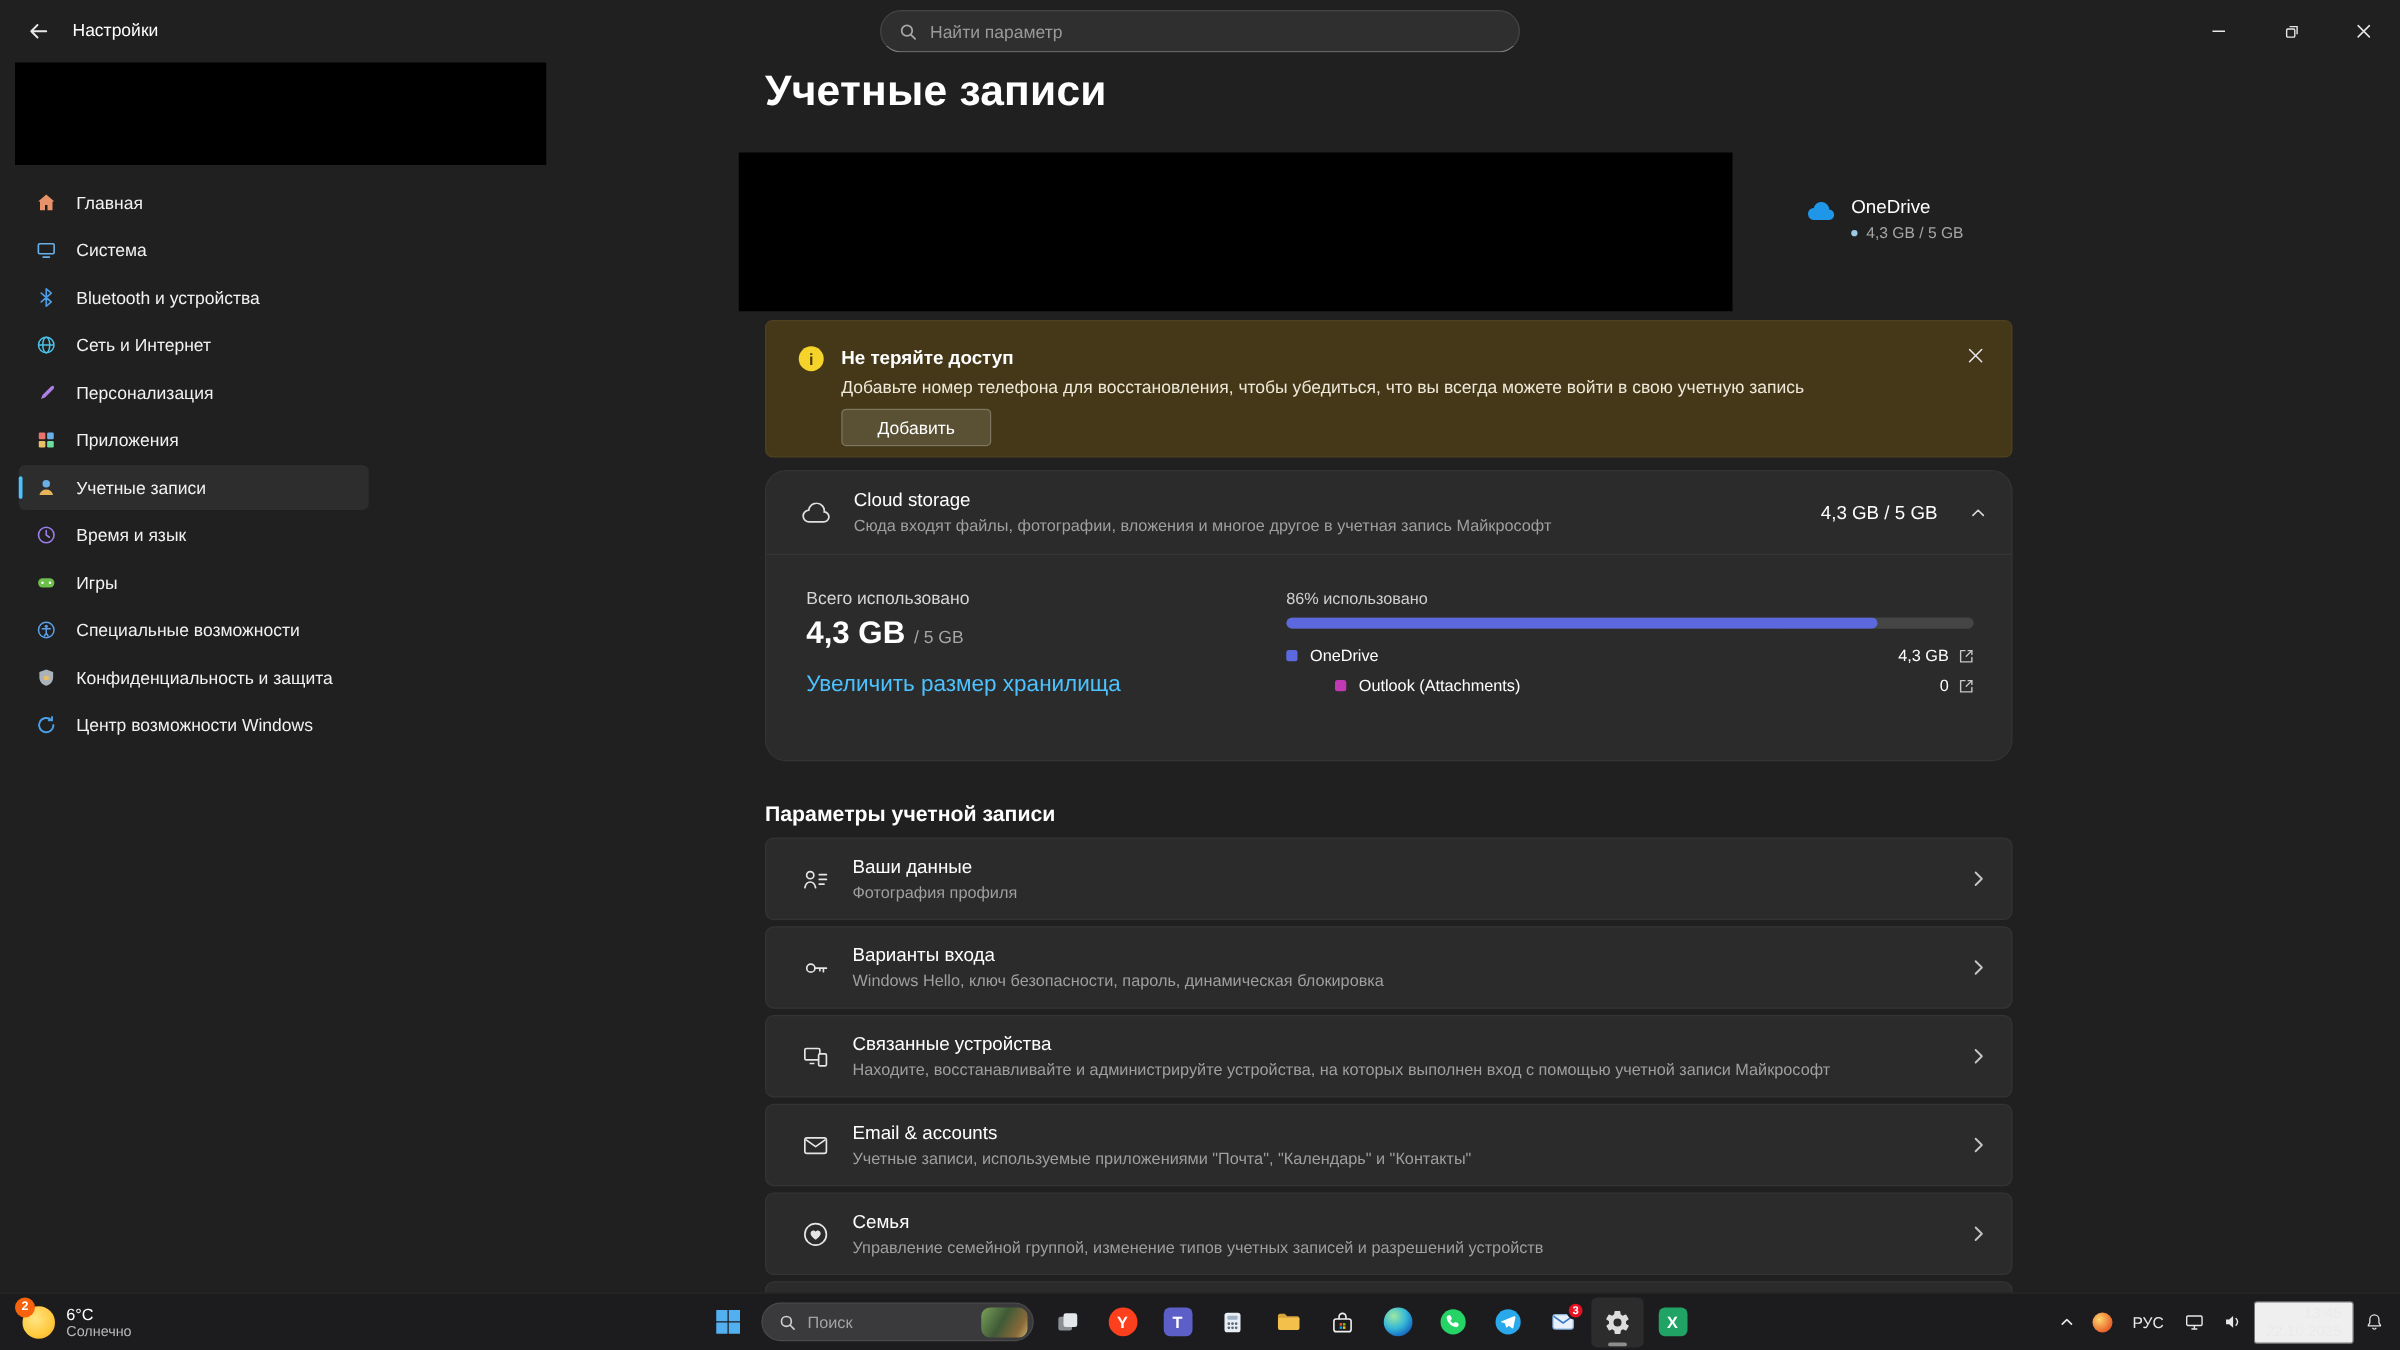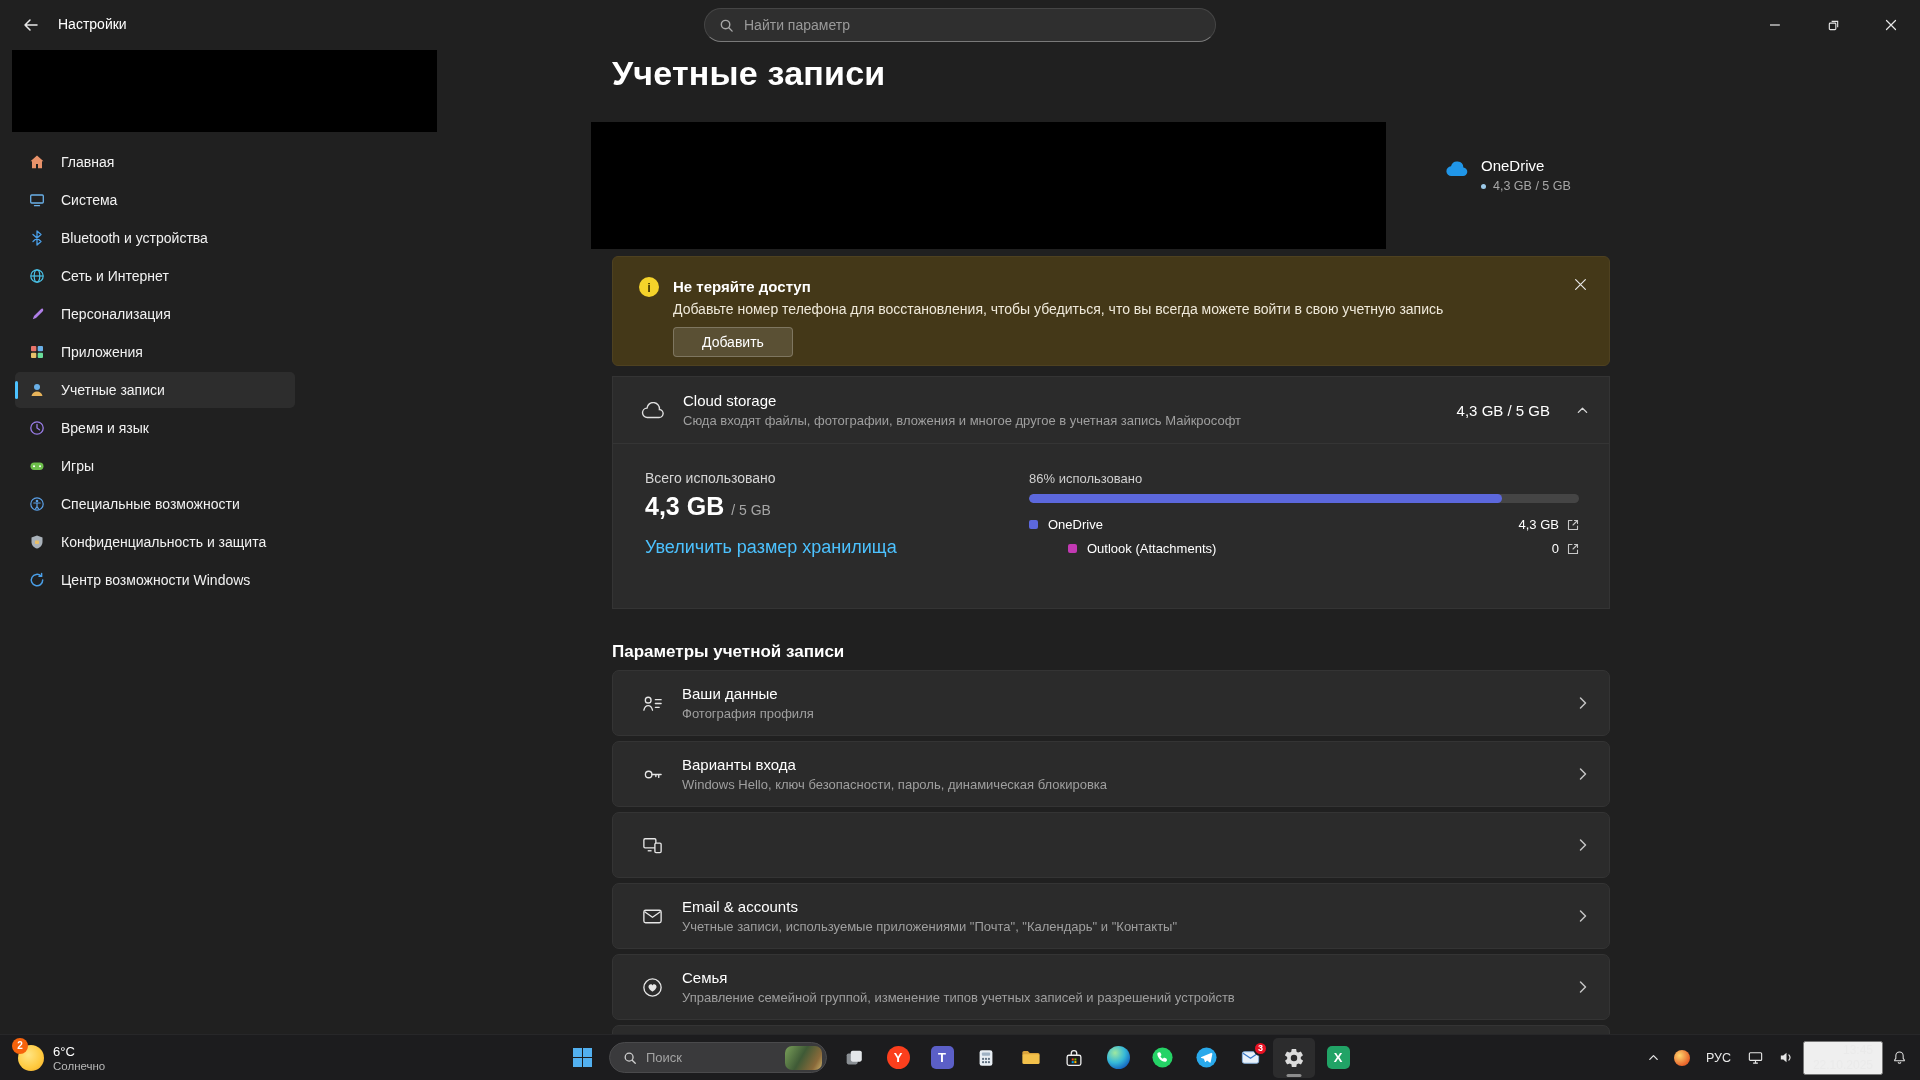--- a/index.html
+++ b/index.html
@@ -51,21 +51,21 @@
   .wb-icon::after { content:"i"; }
   .wb-title { position:absolute; left:60px; top:21px; font-size:15px; font-weight:700; }
   .wb-msg { position:absolute; left:60px; top:44px; right:60px; font-size:14px; color:#efe9da; }
   .wb-btn { position:absolute; left:60px; top:70px; padding:6px 28px; font-size:14px; color:#fff;
             background:rgba(255,255,255,.12); border:1px solid rgba(255,255,255,.22); border-radius:4px;
             font-family:inherit; }
   .wb-close { position:absolute; right:14px; top:12px; width:30px; height:30px; background:none; border:none;
               color:#e8e8e8; display:flex; align-items:center; justify-content:center; border-radius:4px; }
 
   .storage-card { position:absolute; left:172px; top:326px; width:998px; height:233px; background:#2b2b2b;
-                  border:1px solid #343434; border-radius:0; }
+                  border:1px solid #343434; border-radius:17px; }
   .sc-header { height:66px; display:flex; align-items:center; padding:0 20px 0 28px; }
   .sc-titles { margin-left:18px; }
   .sc-title { font-size:15px; }
   .sc-sub { font-size:13px; color:#9f9f9f; margin-top:4px; }
   .sc-usage { margin-left:auto; font-size:15px; }
   .sc-chevron { margin-left:26px; color:#d8d8d8; display:flex; }
   .storage-body { display:flex; border-top:1px solid #353535; padding:26px 30px 0 32px; }
   .sb-left { width:384px; }
   .sb-label { font-size:14px; color:#d6d6d6; }
   .sb-valrow { margin-top:6px; display:flex; align-items:baseline; gap:7px; }
@@ -433,20 +433,24 @@
             </svg>
         </span>
       </div>
 
       <div class="acc-item">
         <svg width="23" height="23" viewBox="0 0 24 24" fill="none" stroke="#e6e6e6" stroke-width="1.4" stroke-linejoin="round">
             <rect x="3" y="5" width="12.5" height="9.5" rx="1.2"></rect>
             <path d="M7 17.5h4"></path>
             <rect x="14.5" y="9.5" width="6.5" height="10" rx="1.2" fill="#2b2b2b"></rect>
           </svg>
+        <div class="acc-texts">
+          <div class="acc-title">Связанные устройства</div>
+          <div class="acc-sub">Находите, восстанавливайте и администрируйте устройства, на которых выполнен вход с помощью учетной записи Майкрософт</div>
+        </div>
         <span class="acc-chevron">
           <svg width="12" height="14" viewBox="0 0 12 14" fill="none" stroke="currentColor" stroke-width="1.5" stroke-linecap="round" stroke-linejoin="round">
               <path d="M3.5 2l5 5-5 5"></path>
             </svg>
         </span>
       </div>
 
       <div class="acc-item">
         <svg width="23" height="23" viewBox="0 0 24 24" fill="none" stroke="#e6e6e6" stroke-width="1.4" stroke-linejoin="round">
             <rect x="3" y="5.5" width="18" height="13" rx="1.8"></rect>

